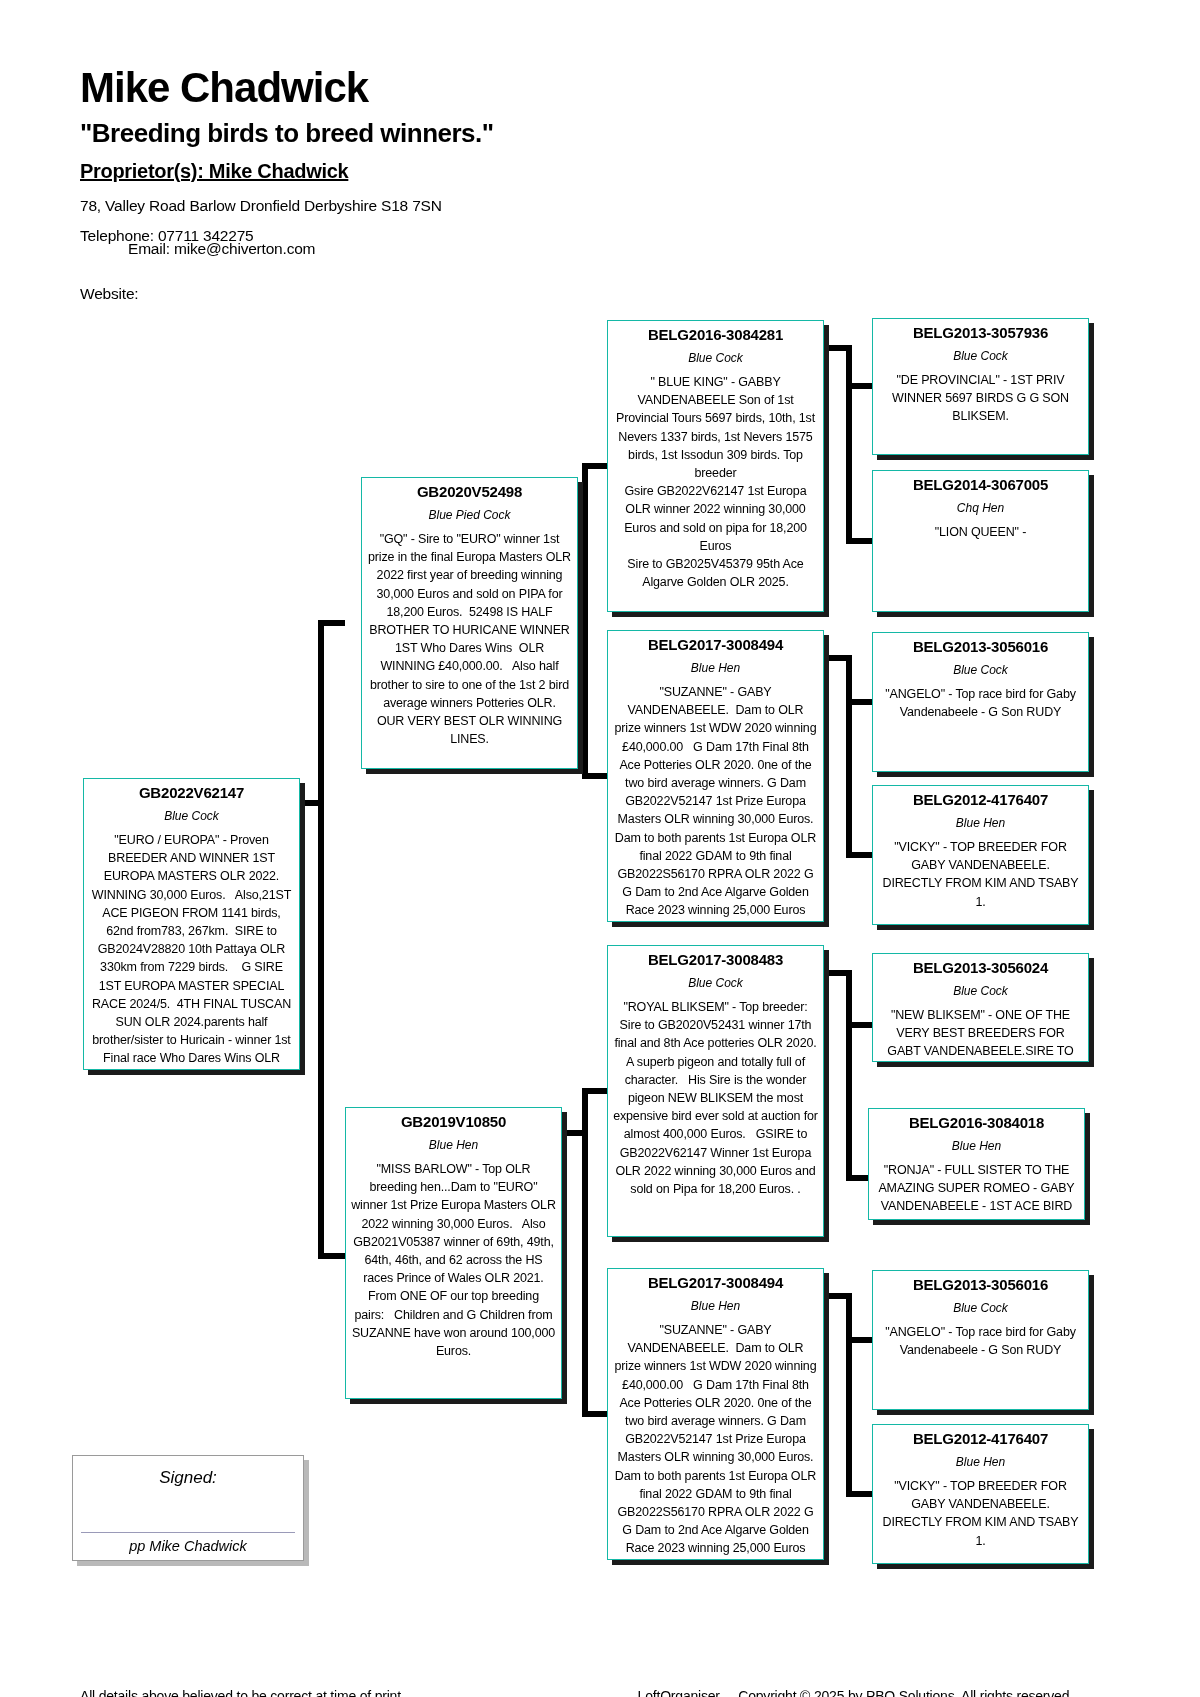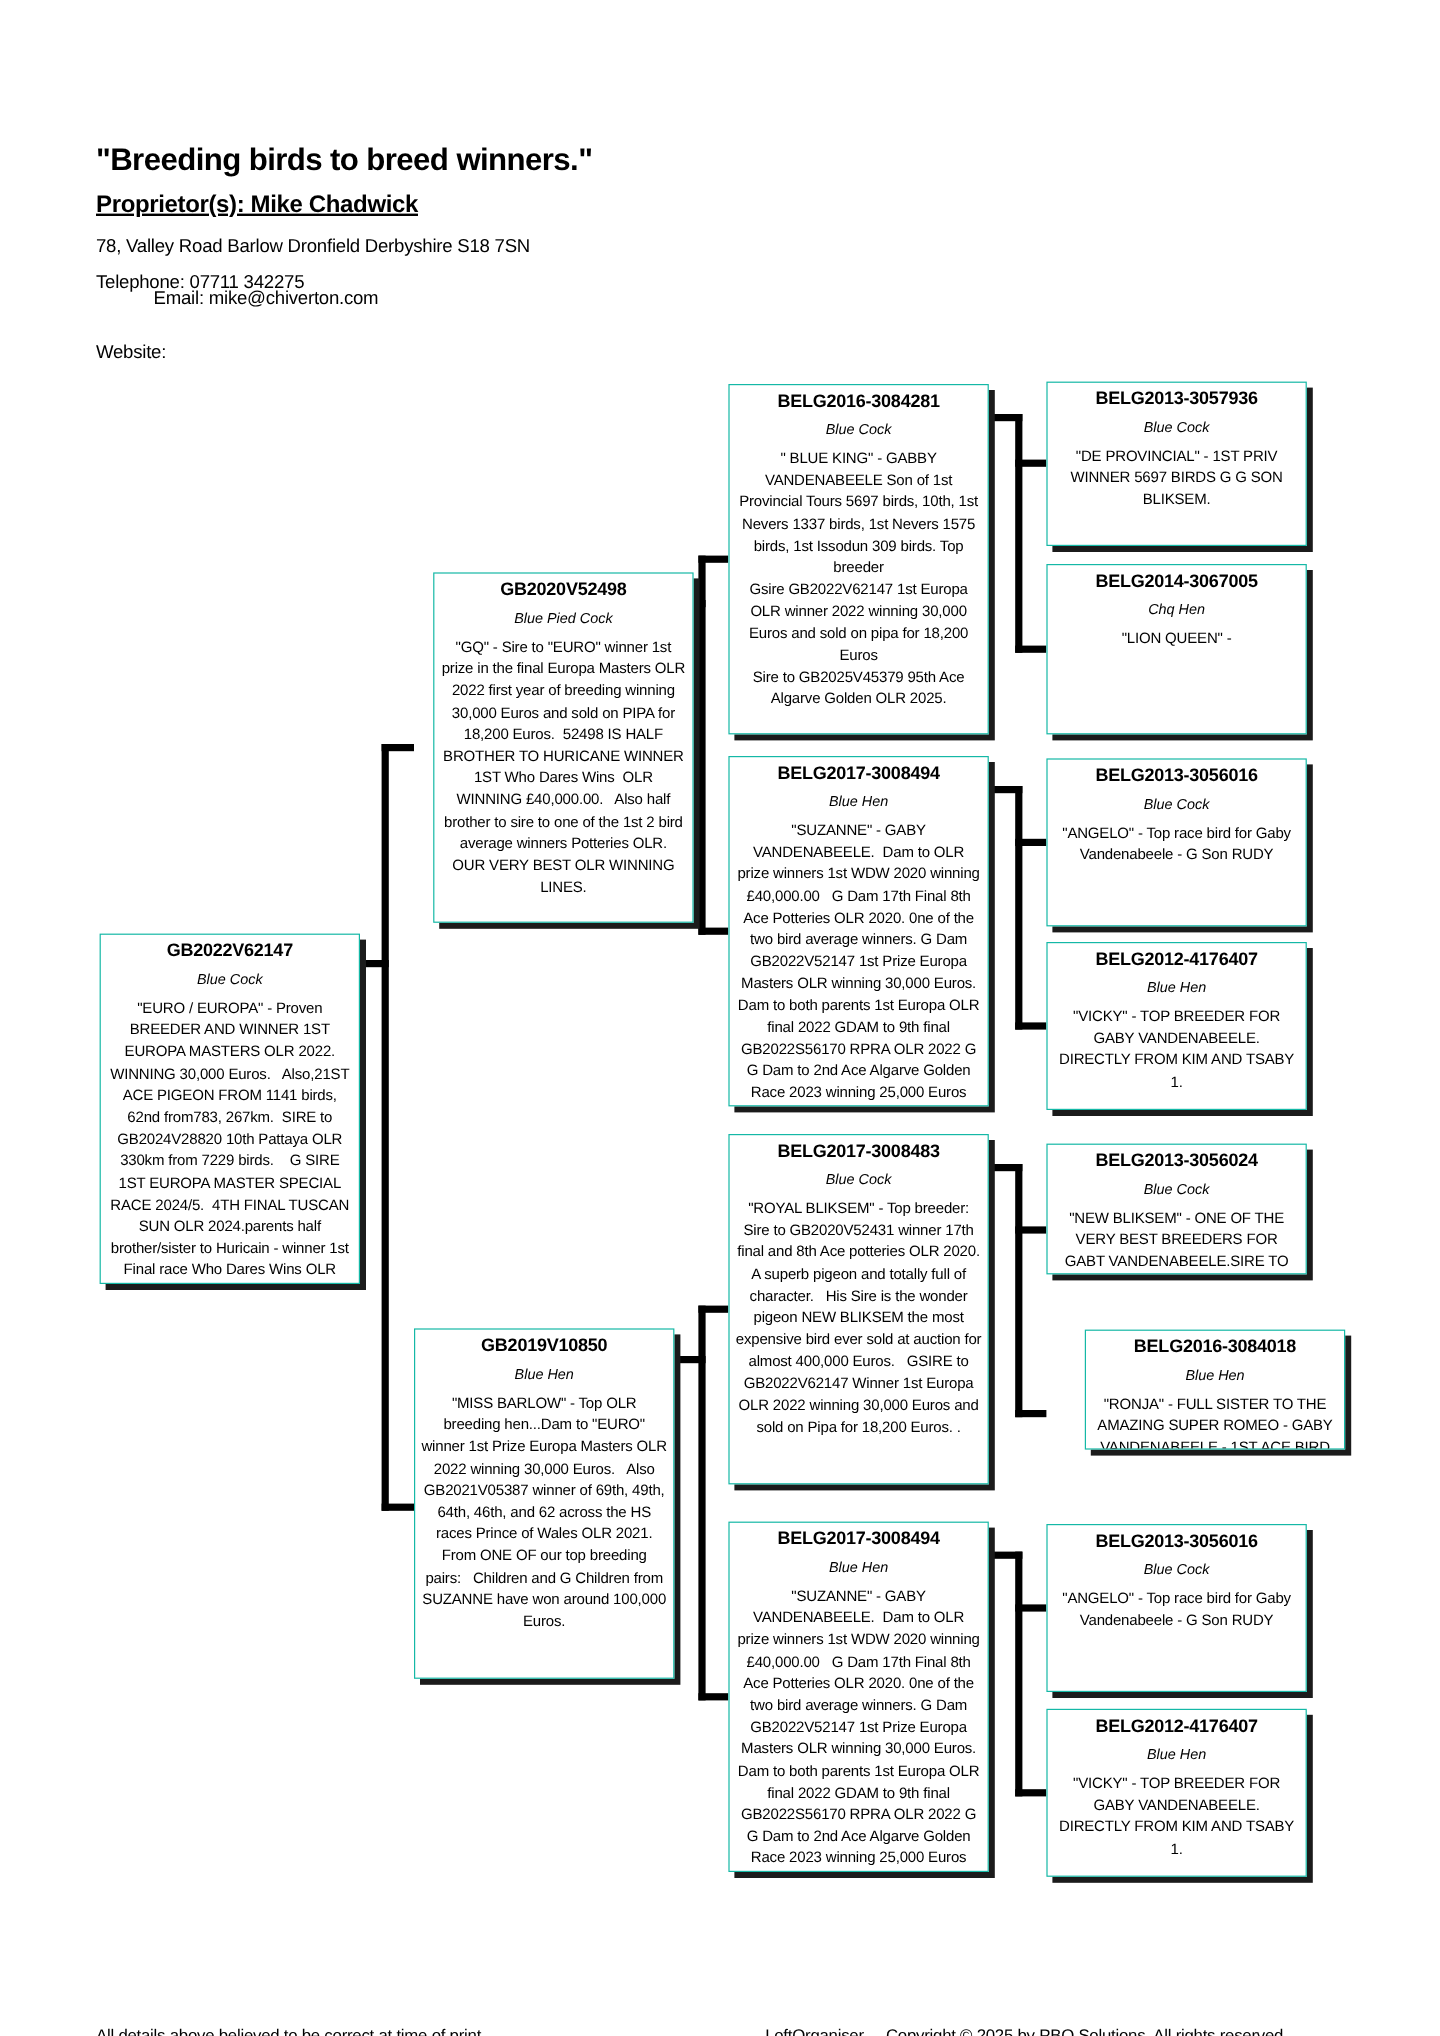--- a/index.html
+++ b/index.html
@@ -27,21 +27,21 @@
   #box-dam{left:345px;top:1107px;height:292px;}
   #box-g3-0{left:607px;top:320px;height:292px;}
   #box-g3-1{left:607px;top:630px;height:292px;}
   #box-g3-2{left:607px;top:945px;height:292px;}
   #box-g3-3{left:607px;top:1268px;height:292px;}
   #box-g4-0{left:872px;top:318px;height:137px;}
   #box-g4-1{left:872px;top:470px;height:142px;}
   #box-g4-2{left:872px;top:632px;height:140px;}
   #box-g4-3{left:872px;top:785px;height:140px;}
   #box-g4-4{left:872px;top:953px;height:109px;}
-  #box-g4-5{left:904px;top:1108px;height:100px;}
+  #box-g4-5{left:868px;top:1108px;height:112px;}
   #box-g4-6{left:872px;top:1270px;height:140px;}
   #box-g4-7{left:872px;top:1424px;height:140px;}
 
   
   .cl{position:absolute;background:#000;}
 
   
   #signed-box{position:absolute;left:72px;top:1455px;width:232px;height:106px;background:#fff;
               border:1px solid #9a9a9a;box-shadow:5px 5px 0 0 #b9b9b9;box-sizing:border-box;}
   #signed-label{font-size:17px;font-style:italic;text-align:center;margin-top:12px;}
@@ -50,20 +50,21 @@
 
   
   .footer{position:absolute;top:1688px;font-size:14px;letter-spacing:-0.2px;}
   #footer-left{left:80px;} #footer-right{right:127px;}
 </style>
 </head>
 <body>
 
 <div id="page">
 
+  <div class="hdr" id="loft-name">Mike Chadwick</div>
   <div class="hdr" id="loft-tagline">"Breeding birds to breed winners."</div>
   <div class="hdr" id="loft-proprietor">Proprietor(s): Mike Chadwick</div>
   <div class="hdr contact" id="loft-address">78, Valley Road Barlow Dronfield Derbyshire  S18 7SN</div>
   <div class="hdr contact" id="loft-telephone">Telephone: 07711 342275</div>
   <div class="hdr contact" id="loft-email">Email: mike@chiverton.com</div>
   <div class="hdr contact" id="loft-website">Website:</div>
 
   <div class="cl" style="left:300px;top:800px;width:24px;height:6px;"></div>
   <div class="cl" style="left:318px;top:620px;width:6px;height:639px;"></div>
   <div class="cl" style="left:318px;top:620px;width:27px;height:6px;"></div>
@@ -267,17 +268,22 @@
   </div>
   <div class="box" id="box-g4-7">
     <div class="title">BELG2012-4176407</div>
     <div class="colour">Blue Hen</div>
     <div class="desc">"VICKY" - TOP BREEDER FOR
 GABY VANDENABEELE.
 DIRECTLY FROM KIM AND TSABY
 1.</div>
   </div>
 
+  <div id="signed-box">
+    <div id="signed-label">Signed:</div>
+    <div id="signed-line"></div>
+    <div id="signed-name">pp Mike Chadwick</div>
+  </div>
 
   <div class="footer" id="footer-left">All details above believed to be correct at time of print</div>
   <div class="footer" id="footer-right">LoftOrganiser ... Copyright © 2025 by PBO Solutions. All rights reserved.</div>
 
 </div>
 
 </body></html>

